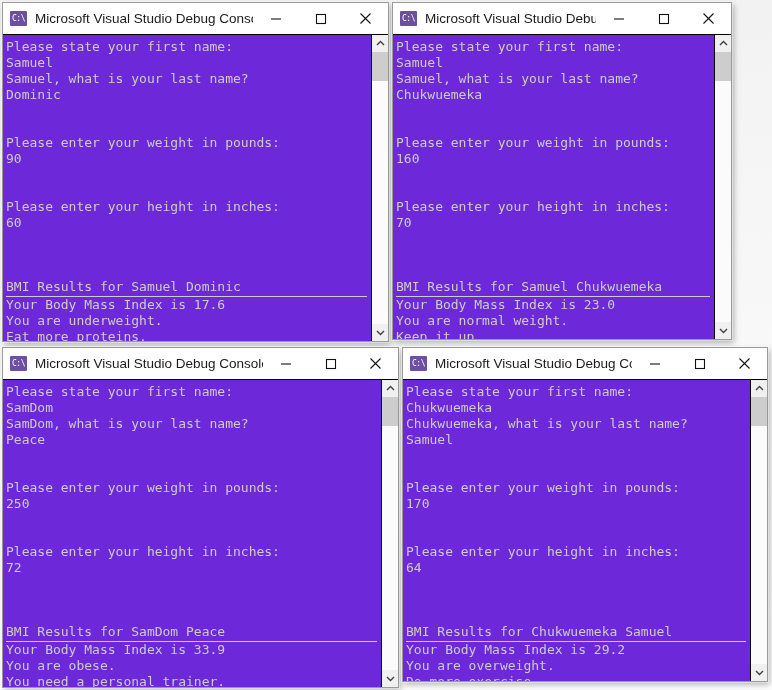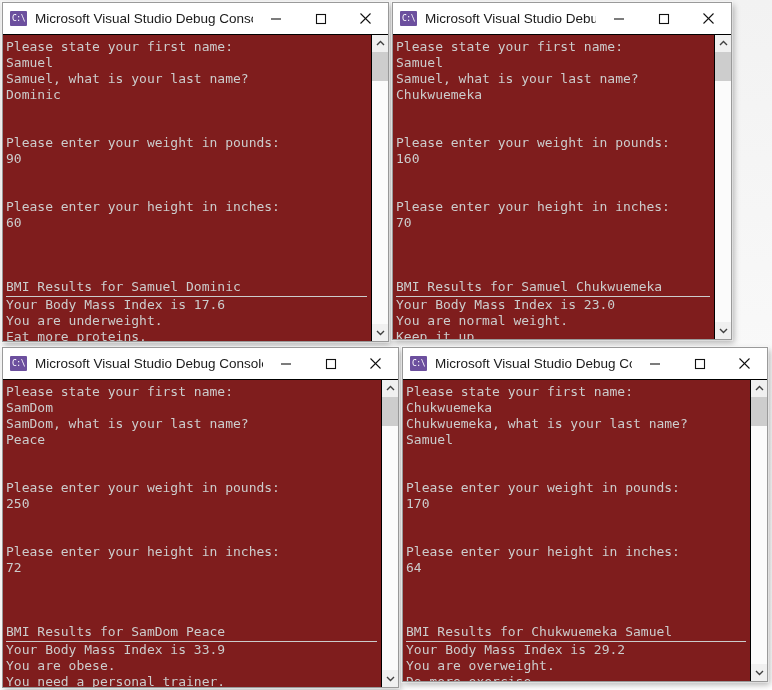--- a/index.html
+++ b/index.html
@@ -88,21 +88,21 @@
   .console-wrap {
     flex: 1 1 auto;
     display: flex;
     background: #000000;
     border-top: 1px solid #000000;
     overflow: hidden;
     position: relative;
   }
   .console {
     flex: 1 1 auto;
-    background: #7f1d1d;
+    background: #6d28d9;
     color: #cccccc;
     font-family: "DejaVu Sans Mono", "Liberation Mono", monospace;
     font-size: 13px;
     line-height: 16px;
     padding: 4px 0 0 3px;
     white-space: pre;
     overflow: hidden;
     box-sizing: border-box;
   }
   .console .line { min-height: 16px; }

